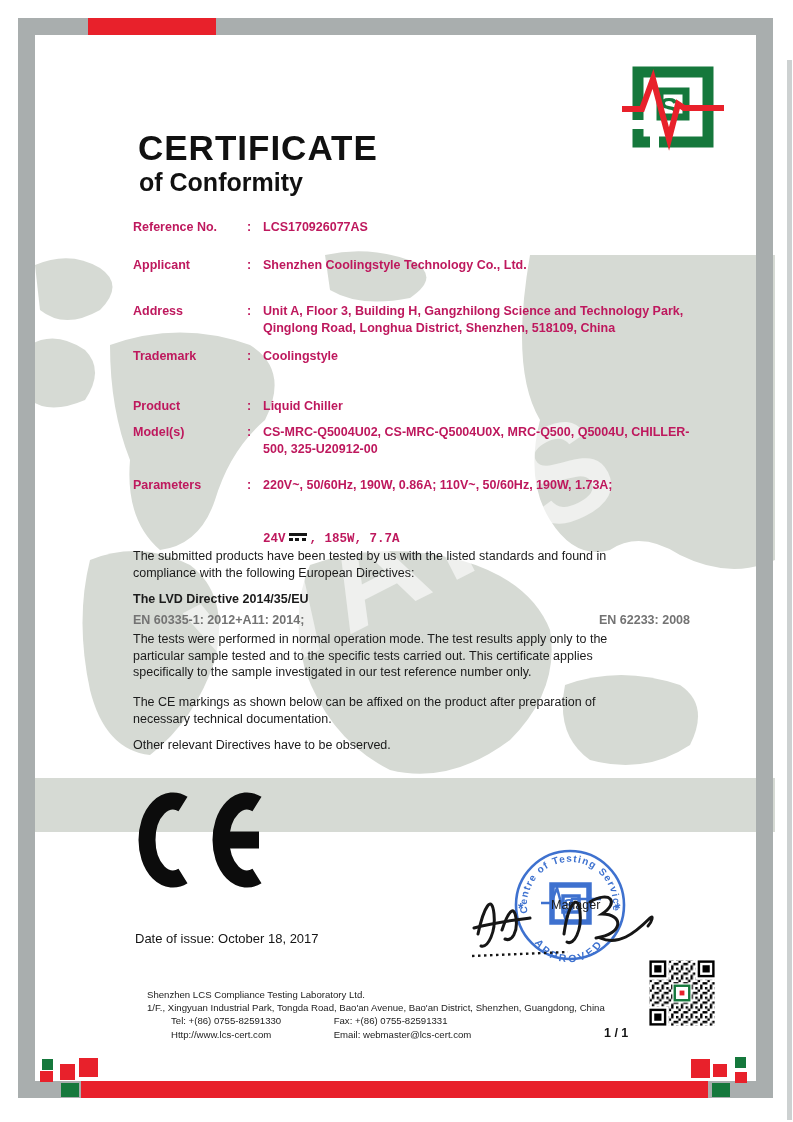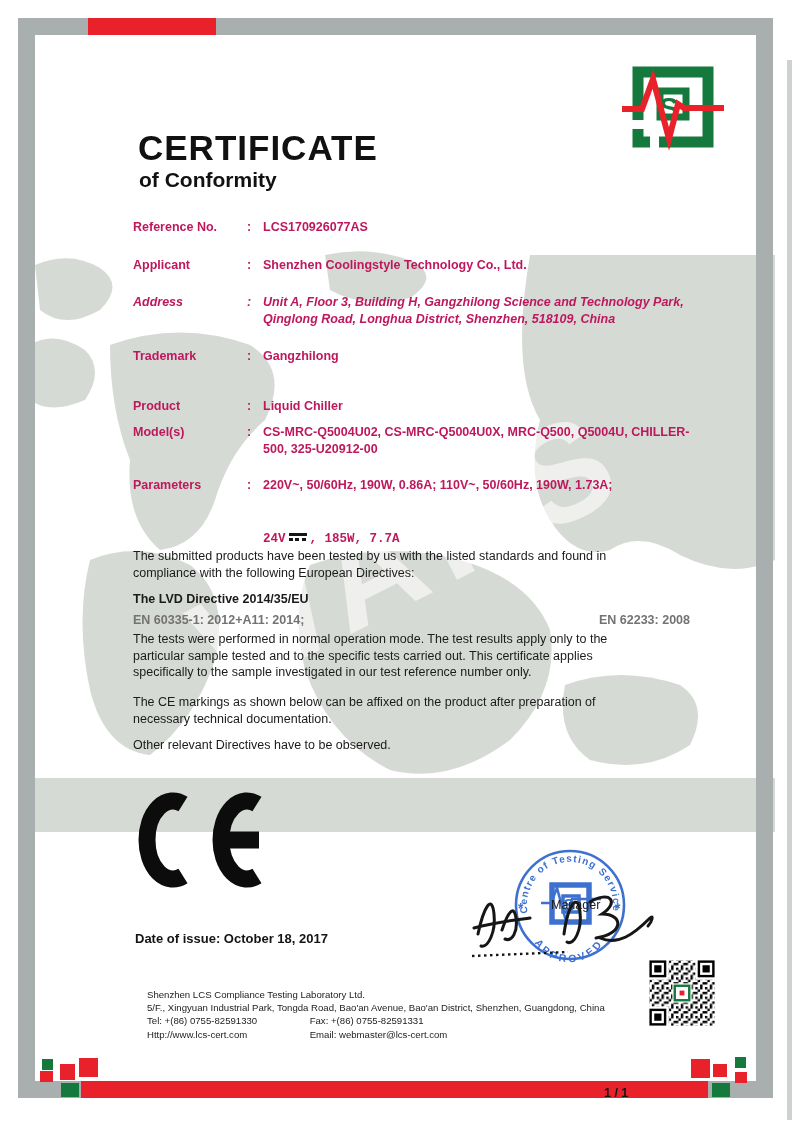--- a/index.html
+++ b/index.html
@@ -19,41 +19,41 @@
   
   .watermark{
     position:absolute;left:165px;top:420px;width:490px;height:260px;
     display:flex;align-items:center;justify-content:center;
     transform:rotate(-27deg);
     font-size:138px;font-weight:bold;letter-spacing:14px;
     color:rgba(255,255,255,0.6);user-select:none;
   }
   
   .title{position:absolute;left:138px;top:128px;font-size:35px;font-weight:bold;letter-spacing:1px;color:#111;}
-  .subtitle{position:absolute;left:139px;top:168px;font-size:21px;font-weight:bold;color:#111;}
+  .subtitle{position:absolute;left:139px;top:168px;font-size:25px;font-weight:bold;color:#111;}
   
   .field{position:absolute;left:133px;width:560px;display:grid;grid-template-columns:114px 16px 1fr;
          font-size:12.5px;font-weight:bold;line-height:17px;color:#be185d;}
   .field .lbl{white-space:nowrap;}
   .field .val{max-width:447px;}
   
   .para{position:absolute;left:133px;width:522px;font-size:12.5px;line-height:16.5px;color:#1b1b1b;}
   .bold{font-weight:bold;}
   .std-row{position:absolute;left:133px;width:557px;display:flex;justify-content:space-between;
            font-size:12.5px;font-weight:bold;color:#737373;}
   
   .dc{display:inline-block;width:20px;height:11px;position:relative;margin:0 1px 0 3px;vertical-align:-1px;}
   .dc::before{content:"";position:absolute;left:0;right:2px;top:1px;height:3px;background:#161616;}
   .dc::after{content:"";position:absolute;left:0;right:2px;top:6px;height:3px;
              background:repeating-linear-gradient(90deg,#161616 0 4px,transparent 4px 6.5px);}
   
-  .date-line{position:absolute;left:135px;top:931px;font-size:13px;font-weight:bold;color:#141414;}
+  .date-line{position:absolute;left:135px;top:931px;font-size:13px;font-weight:normal;color:#141414;}
   .footer{position:absolute;left:147px;top:988px;width:530px;font-size:9.6px;line-height:13.2px;color:#222;}
-  .footer .cell-a{display:inline-block;width:160px;}
-  .page-num{position:absolute;left:604px;top:1086px;font-size:12.5px;font-weight:bold;color:#141414;}
+  .footer .cell-a{display:inline-block;width:160px;margin-left:24px;}
+  .page-num{position:absolute;left:604px;top:1026px;font-size:12.5px;font-weight:bold;color:#141414;}
   .manager{position:absolute;left:551px;top:898px;font-size:12.5px;color:#1e1e1e;}
   svg text{font-family:"Liberation Sans","DejaVu Sans",sans-serif;}
 </style>
 </head>
 <body>
 
 <svg class="abs" style="left:30px;top:250px;" width="745" height="585" viewBox="0 0 745 585">
   <g fill="#d6dad4">
 
     <path d="M5,15 Q40,0 70,18 Q95,35 70,60 Q35,80 10,60 Z"></path>
@@ -113,29 +113,29 @@
 <div class="field" style="top:219px;">
   <span class="lbl">Reference No.</span>
   <span>:</span>
   <span class="val">LCS170926077AS</span>
 </div>
 <div class="field" style="top:257px;">
   <span class="lbl">Applicant</span>
   <span>:</span>
   <span class="val">Shenzhen Coolingstyle Technology Co., Ltd.</span>
 </div>
-<div class="field" style="top:294px;font-style:italic;">
+<div class="field" style="top:303px;">
   <span class="lbl">Address</span>
   <span>:</span>
   <span class="val">Unit A, Floor 3, Building H, Gangzhilong Science and Technology Park, Qinglong Road, Longhua District, Shenzhen, 518109, China</span>
 </div>
 <div class="field" style="top:348px;">
   <span class="lbl">Trademark</span>
   <span>:</span>
-  <span class="val">Gangzhilong</span>
+  <span class="val">Coolingstyle</span>
 </div>
 <div class="field" style="top:398px;">
   <span class="lbl">Product</span>
   <span>:</span>
   <span class="val">Liquid Chiller</span>
 </div>
 <div class="field" style="top:424px;">
   <span class="lbl">Model(s)</span>
   <span>:</span>
   <span class="val">CS-MRC-Q5004U02, CS-MRC-Q5004U0X, MRC-Q500, Q5004U, CHILLER-500, 325-U20912-00</span>
@@ -239,21 +239,21 @@
     <rect x="3" y="23" width="3" height="3"></rect>
   </g>
   <g>
     <rect x="11.5" y="11.5" width="6" height="6" fill="none" stroke="#15783c" stroke-width="1"></rect>
     <rect x="13.5" y="13.5" width="2" height="2" fill="#e8212b"></rect>
   </g>
 </svg>
 
 <div class="footer">
   <div>Shenzhen LCS Compliance Testing Laboratory Ltd.</div>
-  <div>5/F., Xingyuan Industrial Park, Tongda Road, Bao'an Avenue, Bao'an District, Shenzhen, Guangdong, China</div>
+  <div>1/F., Xingyuan Industrial Park, Tongda Road, Bao'an Avenue, Bao'an District, Shenzhen, Guangdong, China</div>
   <div>
     <span class="cell-a">Tel: +(86) 0755-82591330</span>
     <span>Fax: +(86) 0755-82591331</span>
   </div>
   <div>
     <span class="cell-a">Http://www.lcs-cert.com</span>
     <span>Email: webmaster@lcs-cert.com</span>
   </div>
 </div>
 <div class="page-num">1 / 1</div>

